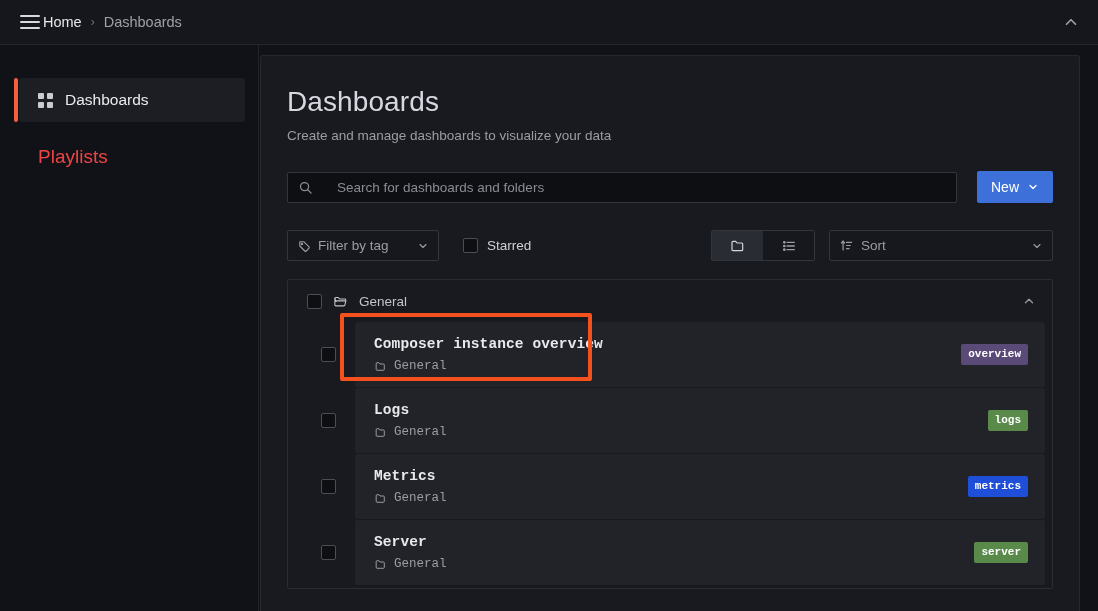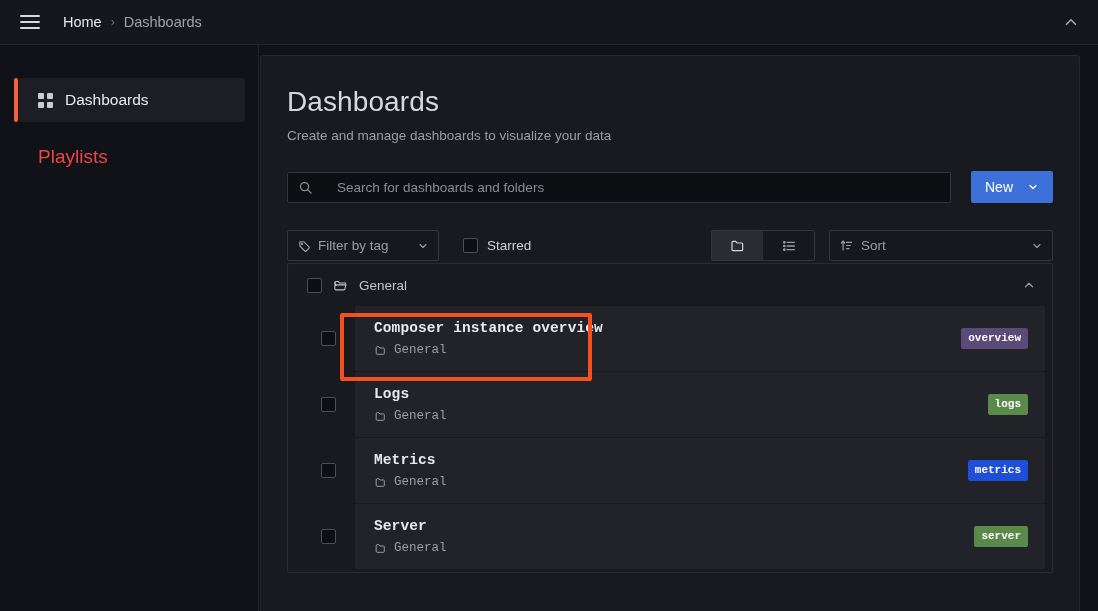--- a/index.html
+++ b/index.html
@@ -34,21 +34,20 @@
   }
   .hamburger span {
     display: block;
     width: 20px; height: 2px;
     background: #d8d9e0;
     border-radius: 1px;
   }
   .breadcrumb {
     display: flex;
     align-items: center;
-    margin-left: 20px;
     gap: 9px;
   }
   .crumb-home {
     font-size: 14.5px;
     color: #e7e8ea;
     font-weight: 500;
     cursor: pointer;
   }
   .crumb-sep {
     font-size: 12px;
@@ -184,21 +183,21 @@
     height: 32px;
     background: #3d71d9;
     color: #fff;
     border: none;
     border-radius: 2px;
     font-size: 14px;
     font-weight: 500;
     padding: 13px 14px;
     display: flex;
     align-items: center;
-    gap: 14px;
+    gap: 8px;
     cursor: pointer;
     font-family: "Liberation Sans", sans-serif;
   }
 
   
   .filter-row {
     display: flex;
     align-items: center;
     margin-top: 27px;
     gap: 0;
@@ -270,21 +269,21 @@
     cursor: pointer;
   }
   .sort-select .lbl {
     flex: 1;
     font-size: 13.5px;
     color: #9b9da4;
   }
 
   
   .results {
-    margin-top: 2px;
+    margin-top: 18px;
     border: 1px solid #2a2c33;
     border-radius: 2px;
     height: 310px;
     background: #181a1f;
     padding: 0;
     overflow: hidden;
   }
   .folder-head {
     display: flex;
     align-items: center;

